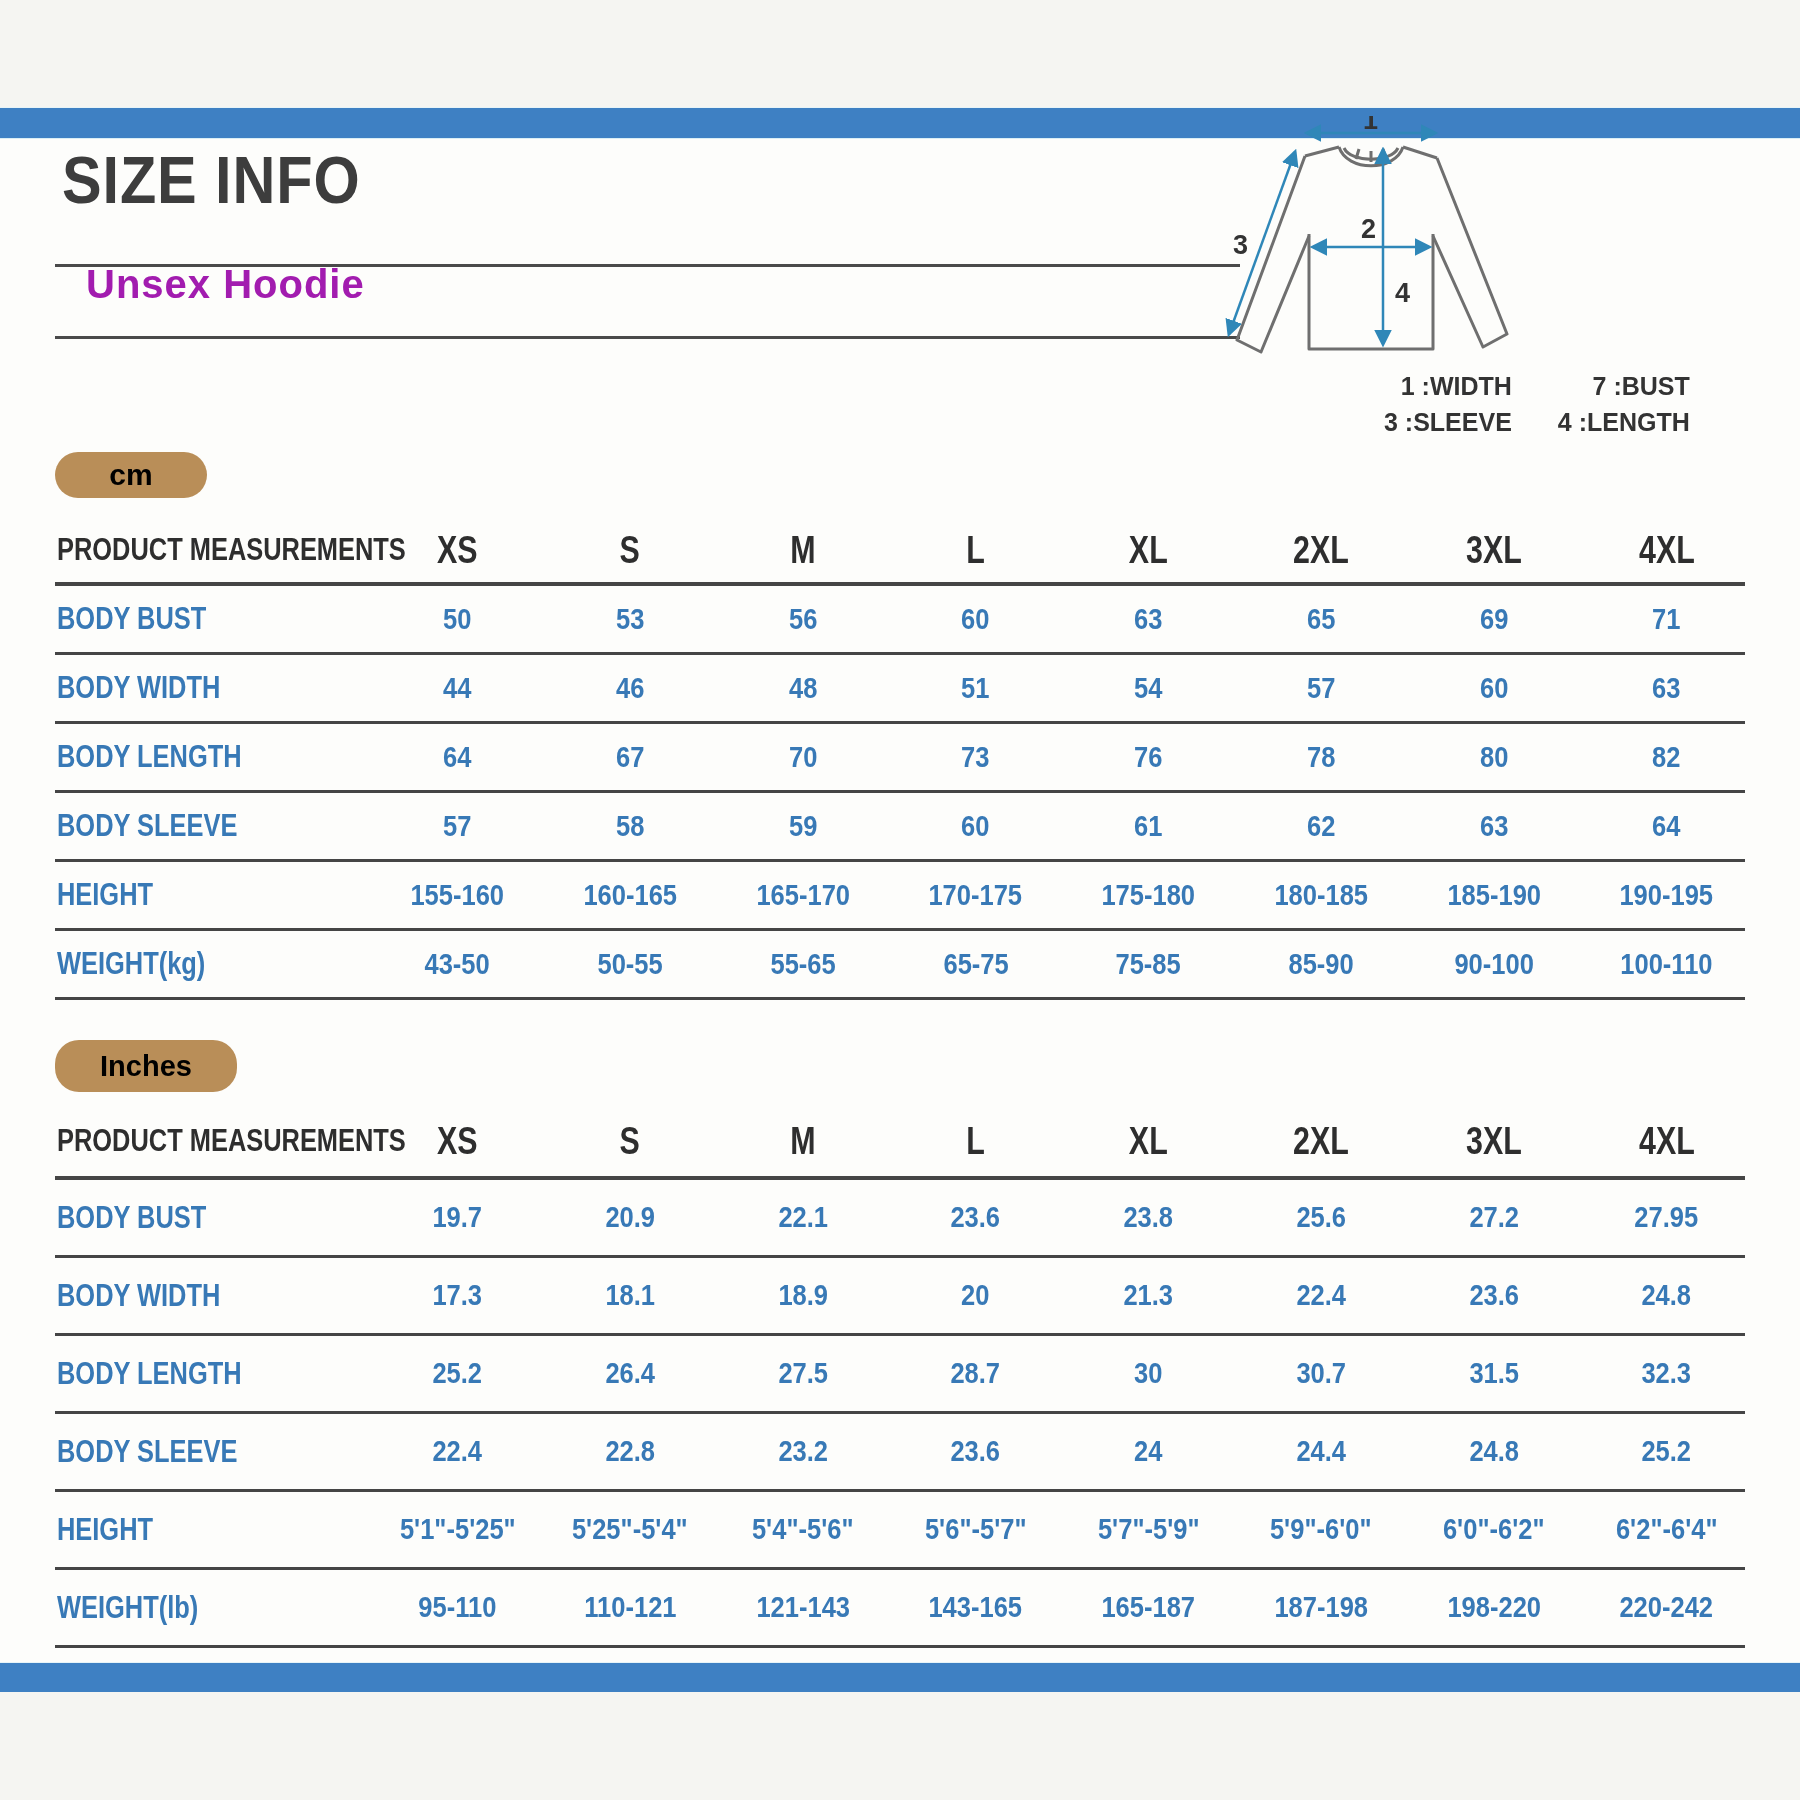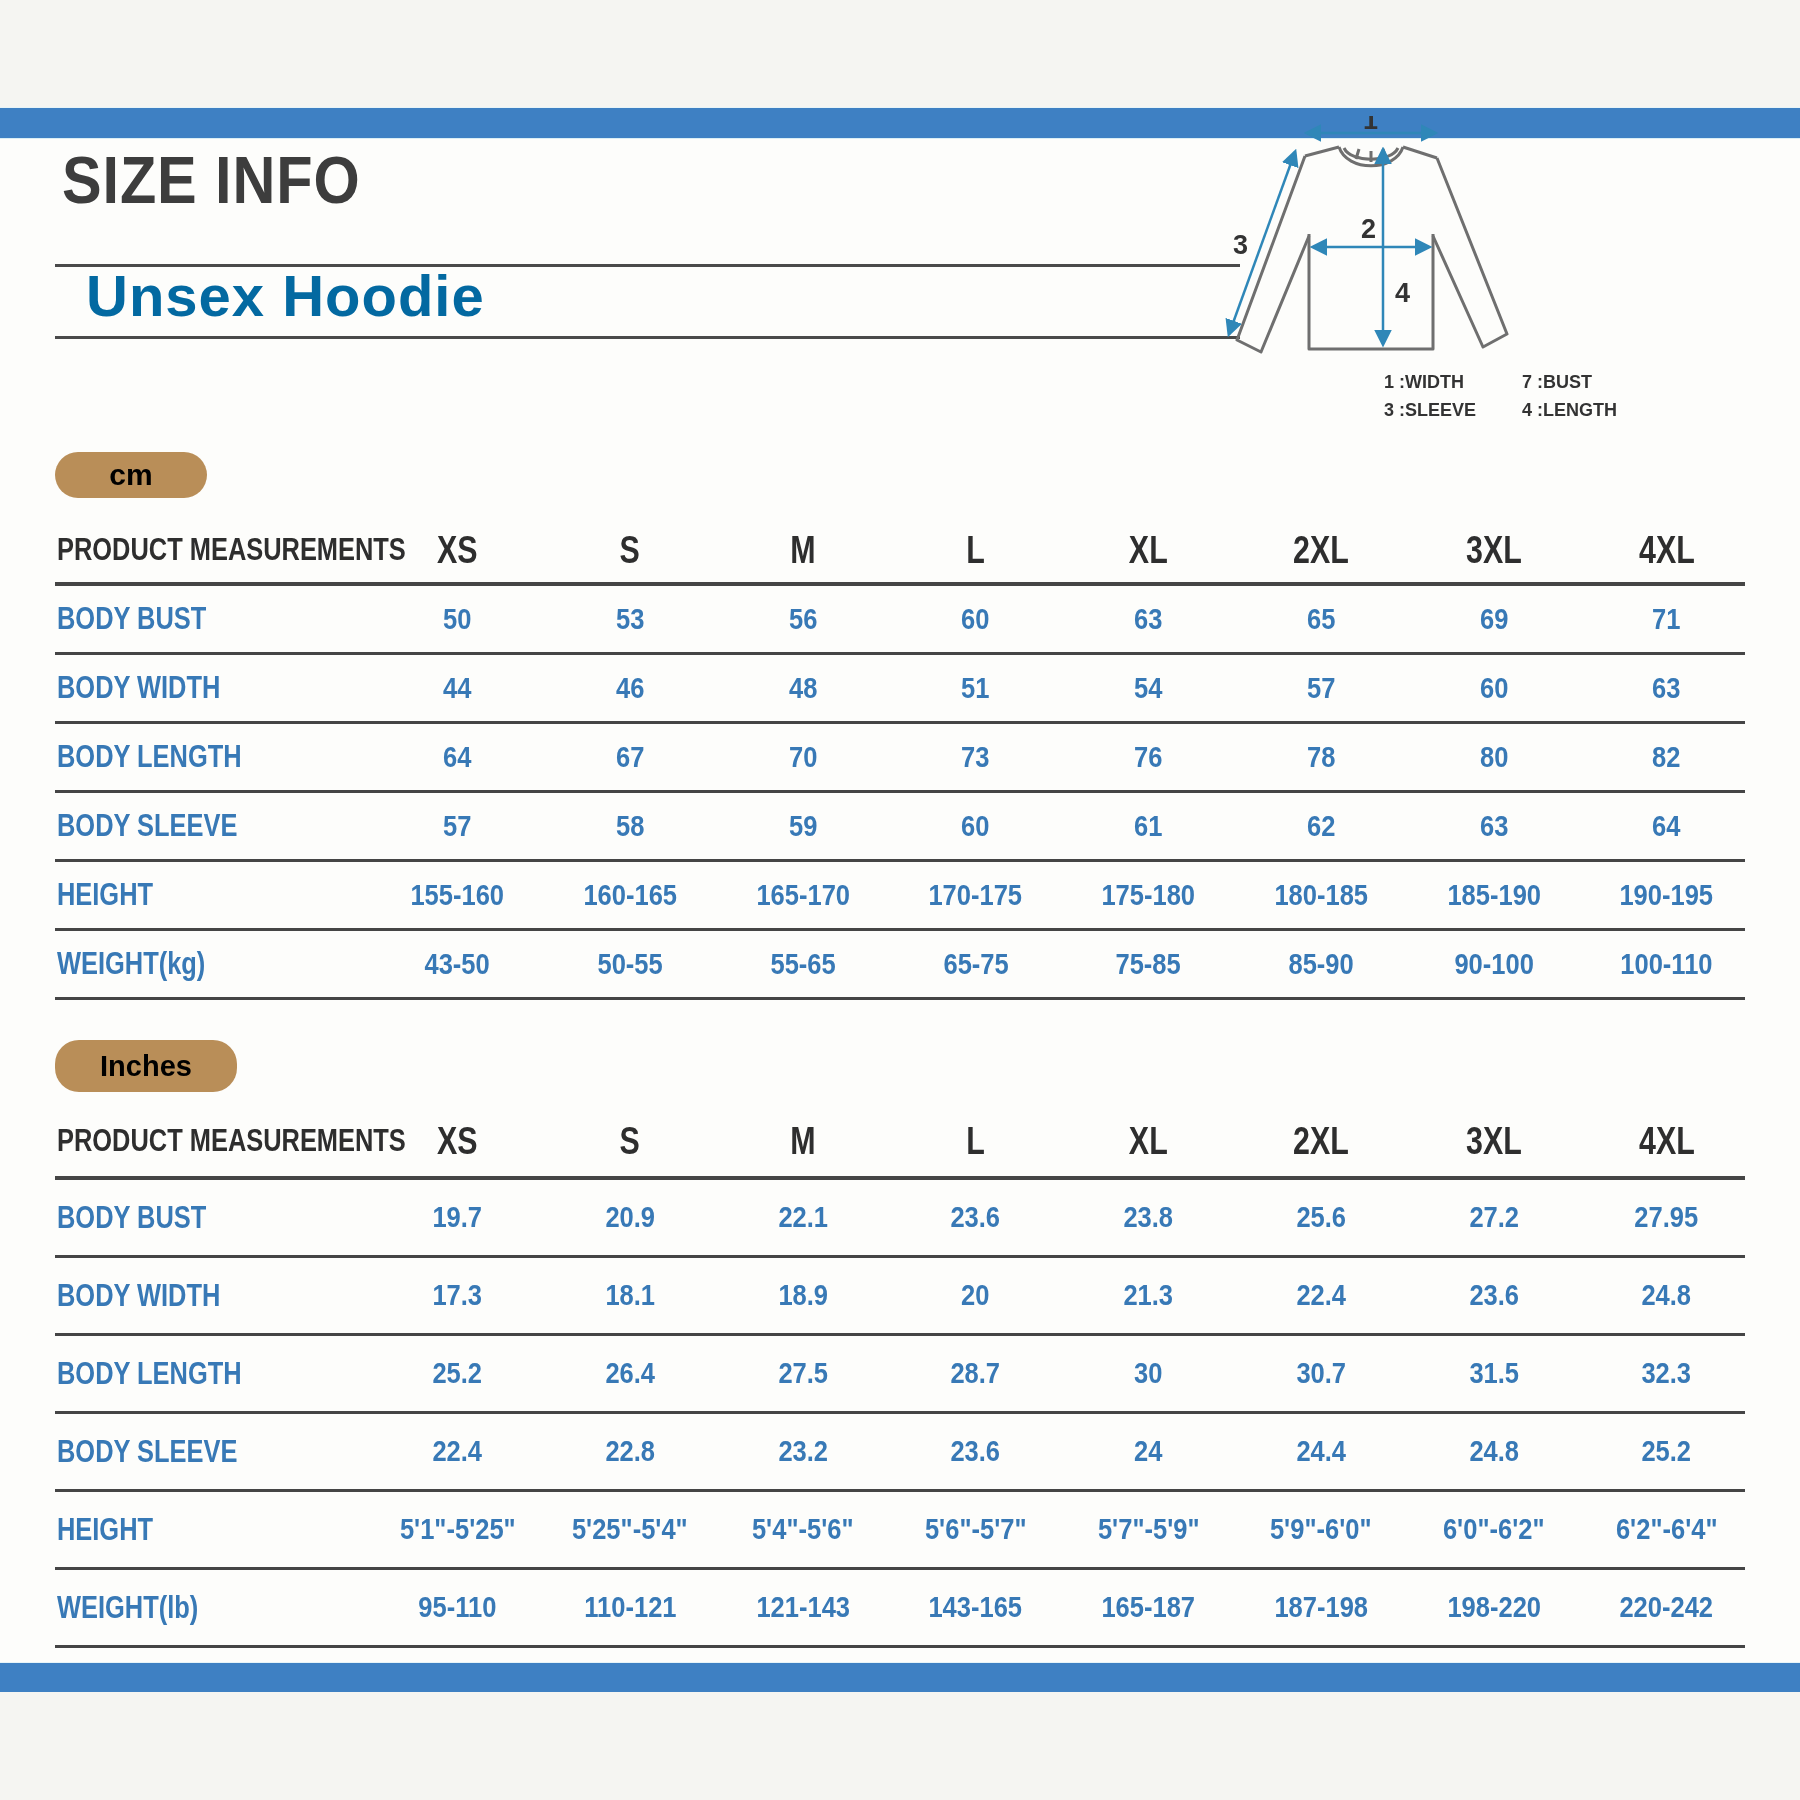--- a/index.html
+++ b/index.html
@@ -22,29 +22,29 @@
     position:absolute;left:62px;top:142px;margin:0;
     font-size:66px;font-weight:900;letter-spacing:1px;
     color:#3d3d3d;transform:scaleX(.9);transform-origin:left center;
     white-space:nowrap;
   }
   .rule{position:absolute;background:#4a4a4a;height:3px;width:1185px;left:55px;}
   .rule-1{top:264px;}
   .rule-2{top:336px;}
   .product-name{
     position:absolute;left:86px;top:262px;margin:0;
-    font-size:58px;font-weight:700;color:#0369a1;letter-spacing:1px;
+    font-size:40px;font-weight:700;color:#a21caf;letter-spacing:1px;
     white-space:nowrap;
   }
 
   .diagram{position:absolute;left:1175px;top:116px;}
   .legend{
     position:absolute;left:1384px;top:372px;
     display:grid;grid-template-columns:auto auto;column-gap:46px;row-gap:7px;
-    font-size:18px;font-weight:700;color:#333;white-space:nowrap;
+    font-size:25px;font-weight:700;color:#333;white-space:nowrap;text-align:right;
   }
 
   .badge{
     position:absolute;left:55px;
     background:#b98e58;border-radius:24px;
     color:#000000;font-weight:700;
     display:flex;align-items:center;justify-content:center;
   }
   .badge-cm{top:452px;width:152px;height:46px;font-size:30px;}
   .badge-in{top:1040px;width:182px;height:52px;font-size:29px;}

